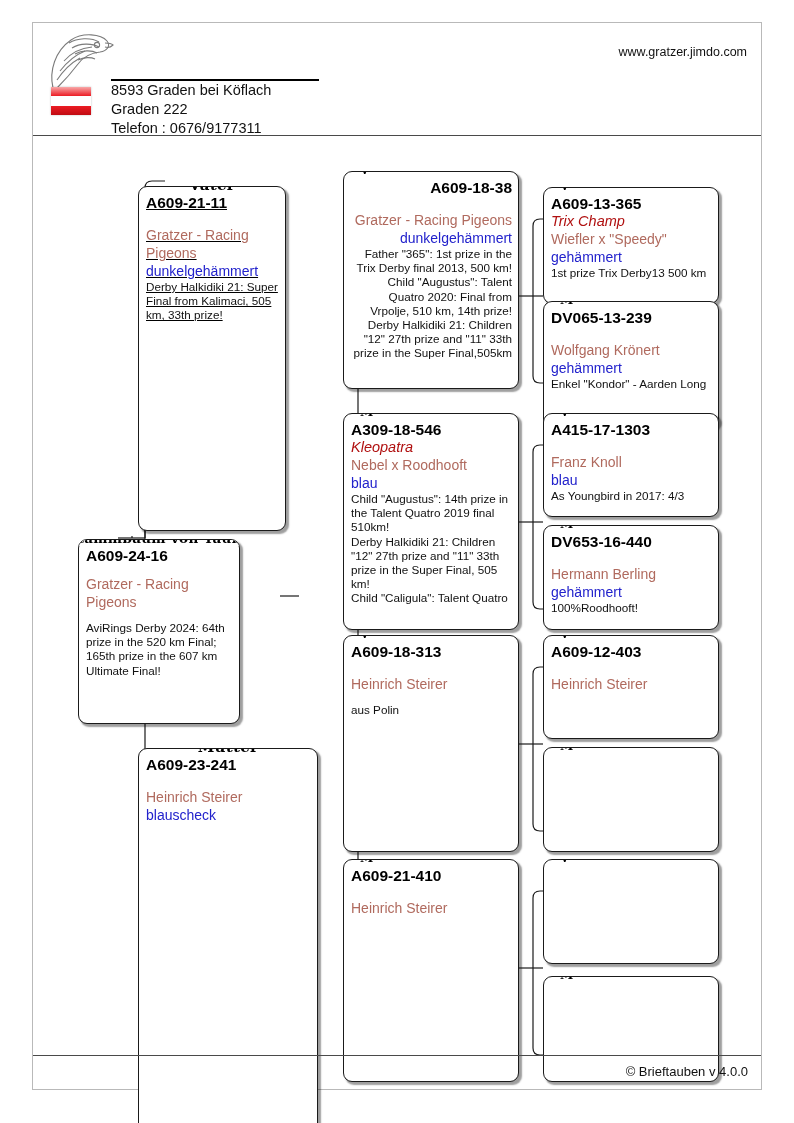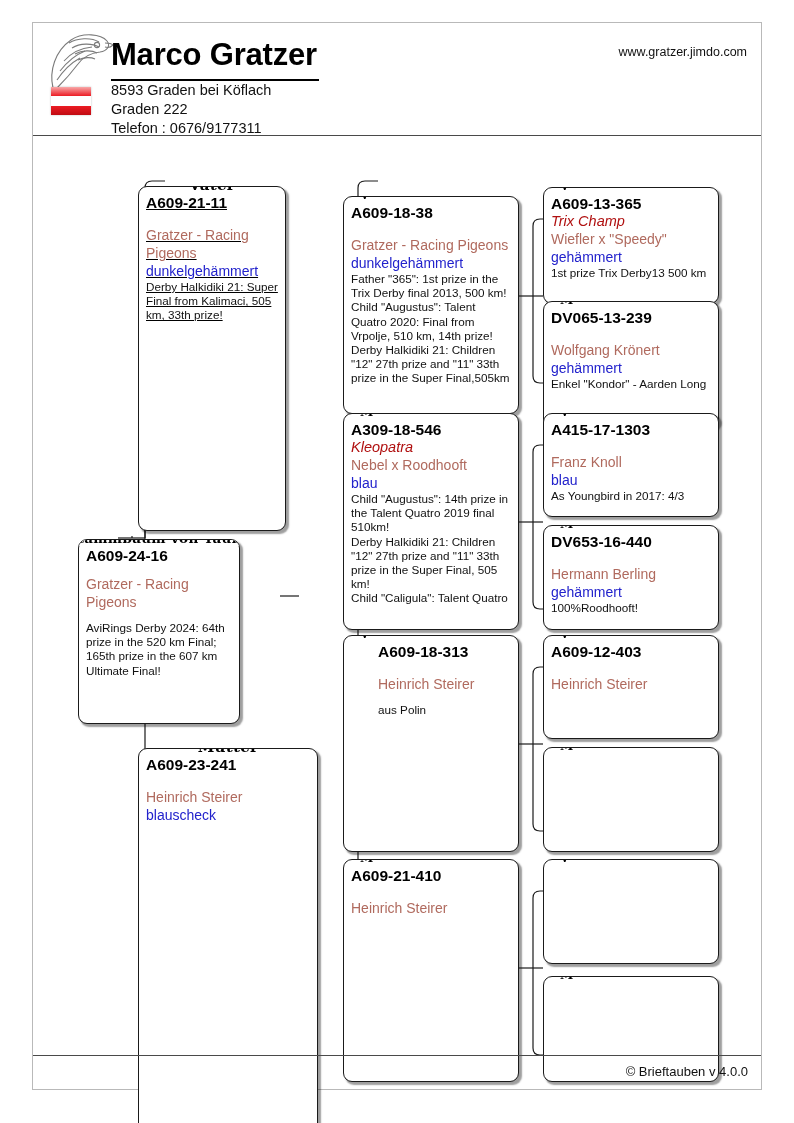--- a/index.html
+++ b/index.html
@@ -146,21 +146,20 @@
         </g>
       </svg>
     </div>
 
     <div class="flag">
       <div class="band r1"></div>
         <div class="band r2"></div>
         <div class="band r3"></div>
     </div>
 
-    <div class="brand-name">Marco Gratzer</div>
     <div class="brand-rule"></div>
     <div class="addr">
       <div>8593 Graden bei Köflach</div>
       <div>Graden 222</div>
       <div>Telefon :  0676/9177311</div>
     </div>
     <div class="website">www.gratzer.jimdo.com</div>
   </div>
 
   <div class="tree">
@@ -217,21 +216,21 @@
       <span class="tag word">Mutter</span>
       <div class="box-inner">
         <div class="ring">A609-23-241</div>
         <div class="sp14"></div>
         <div class="breeder">Heinrich Steirer</div>
         <div class="colour">blauscheck</div>
 
       </div>
     </div>
 
-    <div class="box" style="left:310px; top:60px; width:176px; height:218px;">
+    <div class="box" style="left:310px; top:35px; width:176px; height:218px;text-align:right;">
       <span class="tag sym">V</span>
       <div class="box-inner">
         <div class="ring">A609-18-38</div>
         <div class="sp14"></div>
         <div class="breeder">Gratzer - Racing Pigeons</div>
         <div class="colour">dunkelgehämmert</div>
         <div class="notes">Father "365": 1st prize in the Trix Derby final 2013, 500 km!
 Child "Augustus": Talent Quatro 2020: Final from Vrpolje, 510 km, 14th prize!
 Derby Halkidiki 21: Children "12" 27th prize and "11" 33th prize in the Super Final,505km</div>
       </div>
@@ -243,21 +242,21 @@
         <div class="ring">A309-18-546</div>
         <div class="nick">Kleopatra</div>
         <div class="breeder">Nebel x Roodhooft</div>
         <div class="colour">blau</div>
         <div class="notes">Child "Augustus": 14th prize in the Talent Quatro 2019 final 510km!
 Derby Halkidiki 21: Children "12" 27th prize and "11" 33th prize in the Super Final, 505 km!
 Child "Caligula": Talent Quatro</div>
       </div>
     </div>
 
-    <div class="box" style="left:310px; top:499px; width:176px; height:217px;padding-left:27px;">
+    <div class="box" style="left:310px; top:499px; width:176px; height:217px;">
       <span class="tag sym">V</span>
       <div class="box-inner">
         <div class="ring">A609-18-313</div>
         <div class="sp14"></div>
         <div class="breeder">Heinrich Steirer</div>
         <div class="sp10"></div>
         <div class="notes">aus Polin</div>
       </div>
     </div>
 

